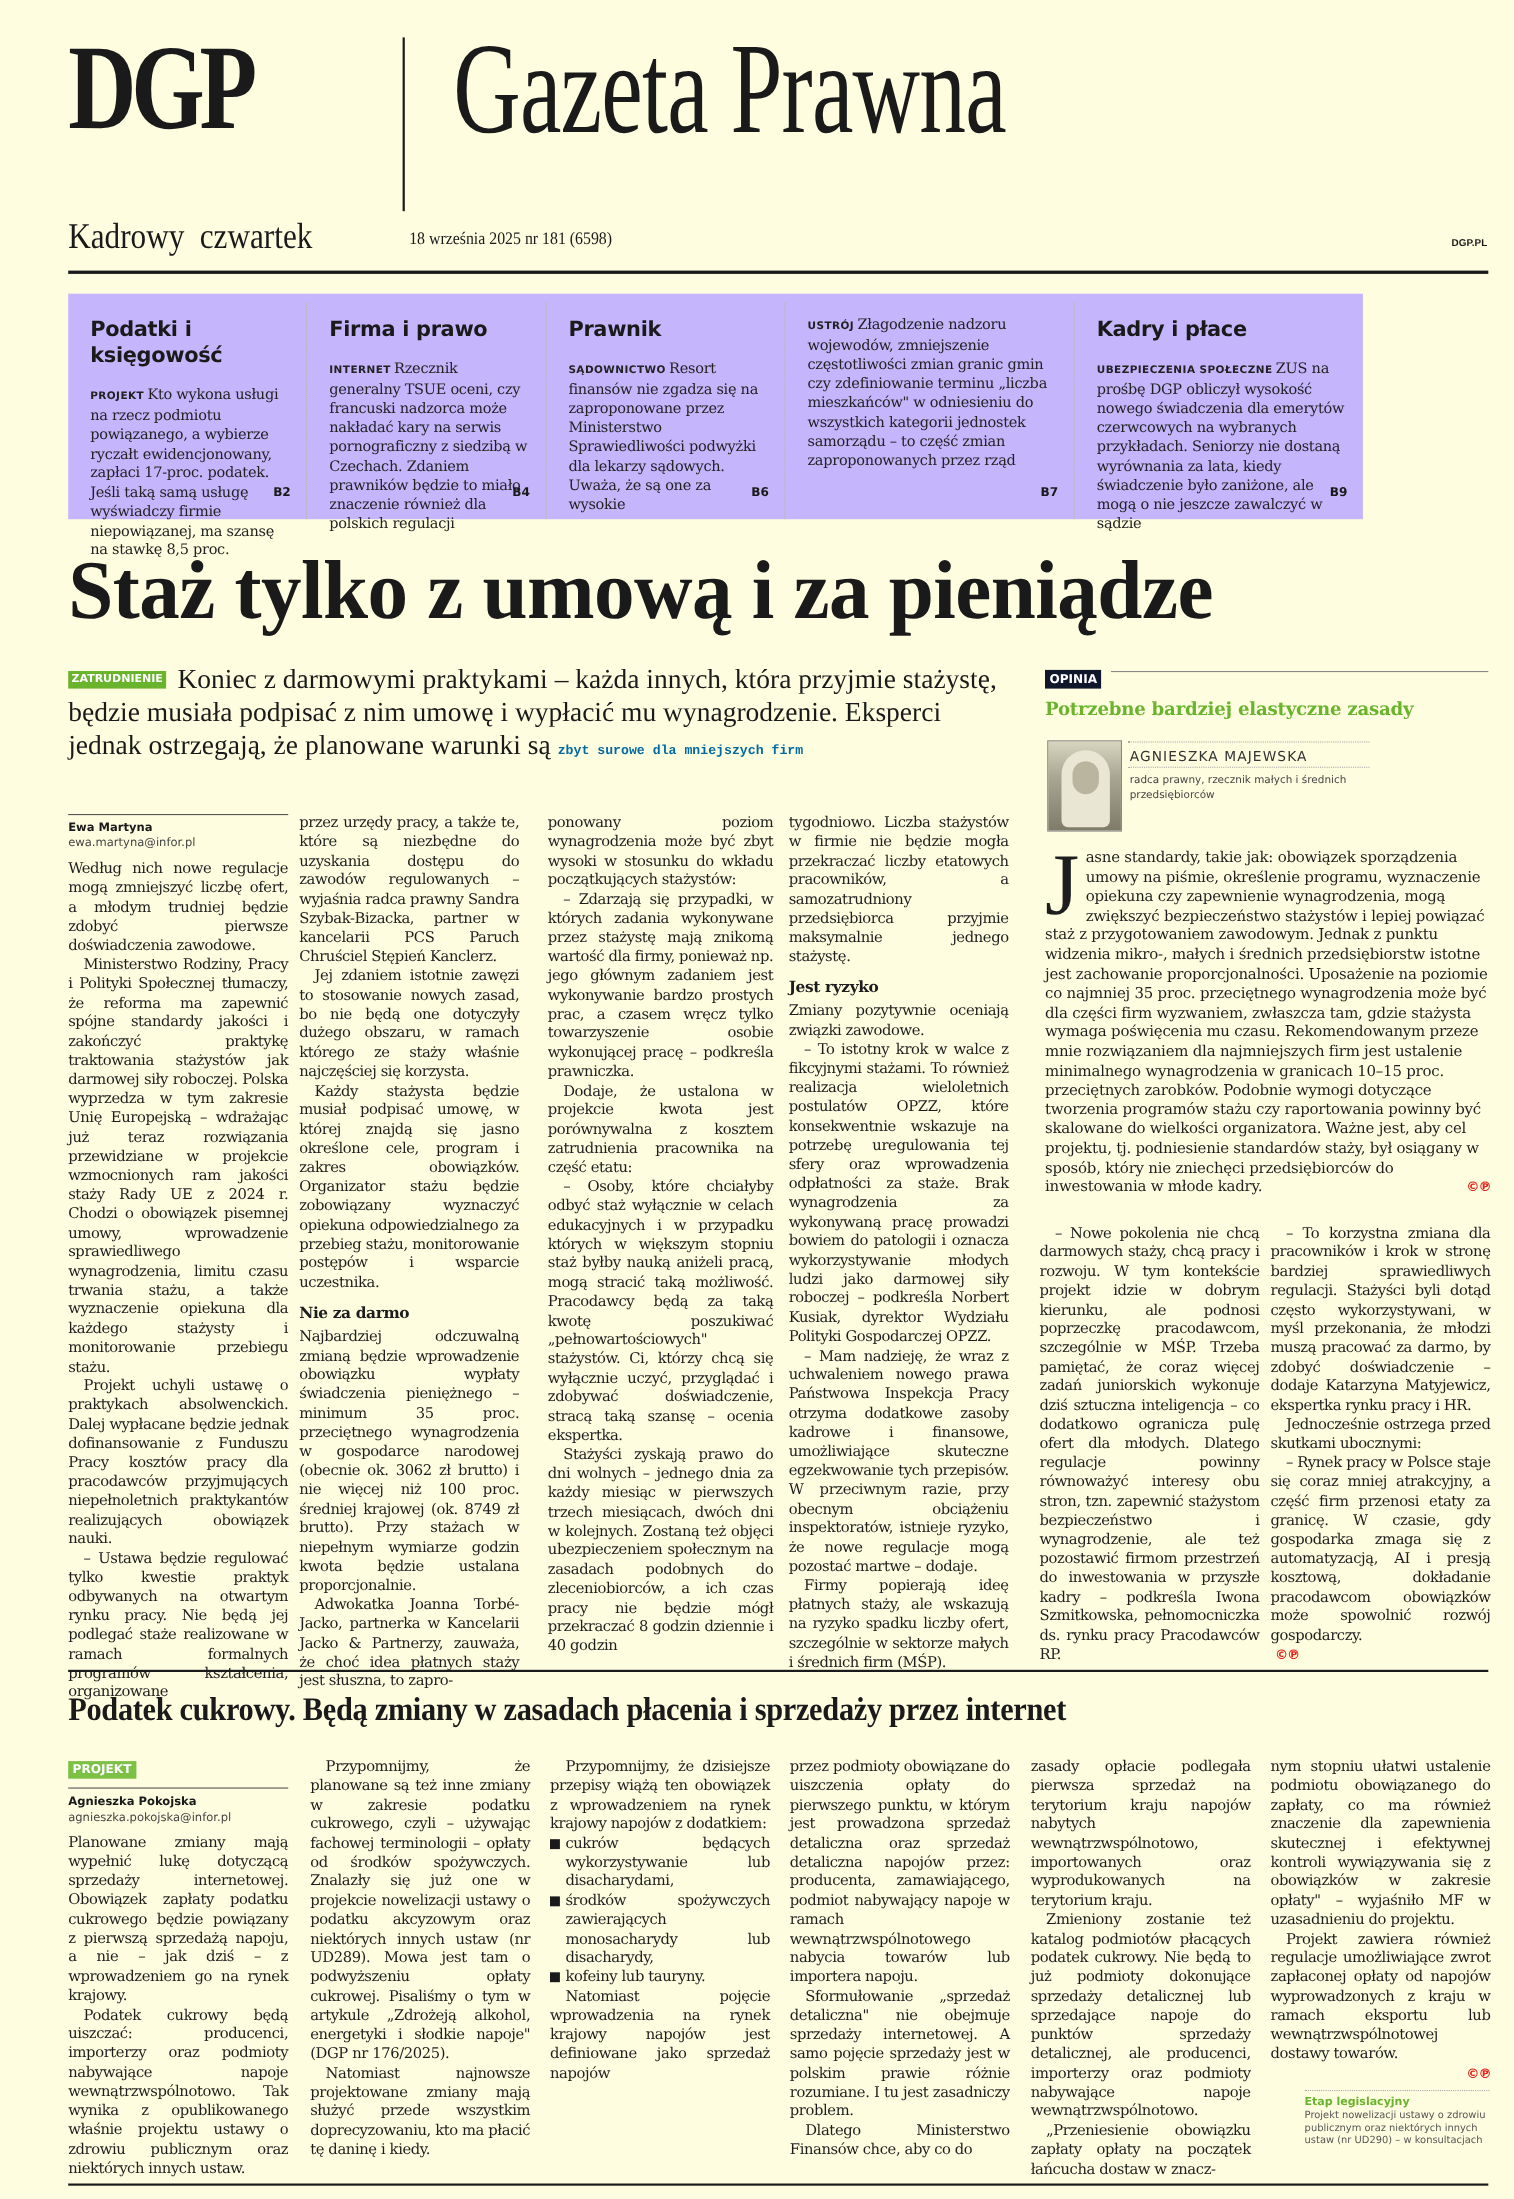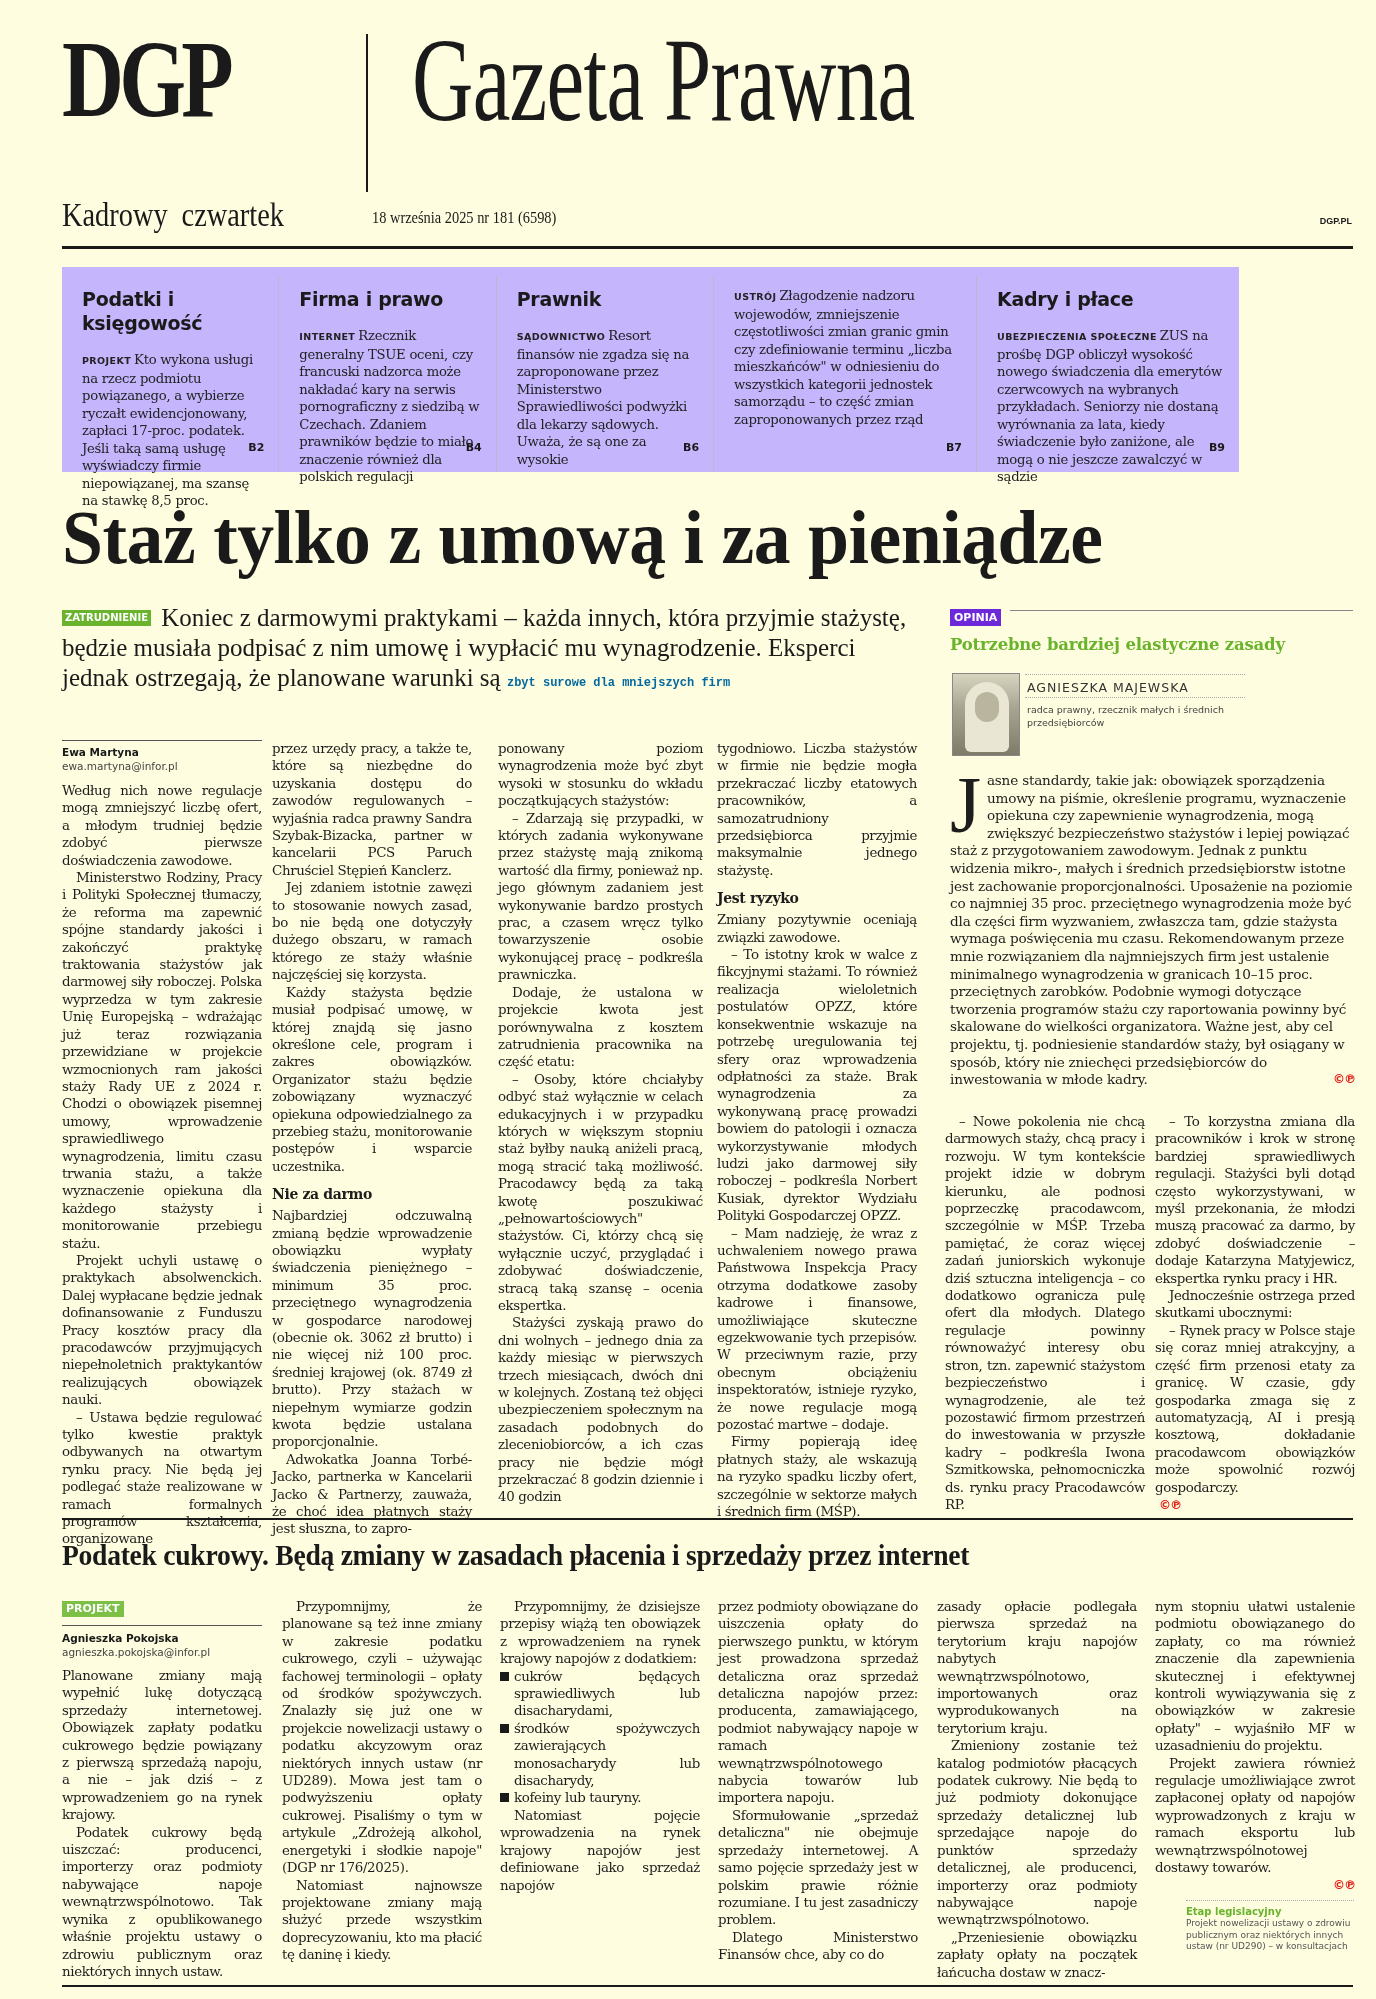--- a/index.html
+++ b/index.html
@@ -43,21 +43,21 @@
 
   .col { position: absolute; font-family: "DejaVu Serif", serif; font-size: 13.4px; line-height: 17.4px; text-align: justify; hyphens: manual; letter-spacing: -0.35px; color: #1d1d1d; }
   .col p { text-indent: 14px; }
   .col p.noindent { text-indent: 0; }
   .col h4 { font-family: "DejaVu Serif", serif; font-weight: 700; font-size: 14px; line-height: 18px; margin-top: 10px; margin-bottom: 4px; }
   .col ul { list-style: none; }
   .col li { position: relative; padding-left: 14px; text-indent: 0; }
   .col li::before { content: ""; position: absolute; left: 0; top: 4px; width: 9px; height: 9px; background: #1a1a1a; }
 
   
-  .op-tag { left: 950px; top: 609px; background: #6d28d9; color: #fff; font-family: "DejaVu Sans", sans-serif; font-weight: 700; font-size: 11px; line-height: 15px; padding: 1px 4px; }
+  .op-tag { left: 950px; top: 609px; background: #0f172a; color: #fff; font-family: "DejaVu Sans", sans-serif; font-weight: 700; font-size: 11px; line-height: 15px; padding: 1px 4px; }
   .op-rule { left: 1010px; top: 610px; width: 343px; height: 1px; background: #888; }
   .op-title { left: 950px; top: 634px; font-family: "DejaVu Serif", serif; font-weight: 700; color: #6ab42d; font-size: 16.5px; line-height: 22px; letter-spacing: -0.2px; }
   .op-photo { left: 952px; top: 673px; width: 68px; height: 83px; background: linear-gradient(180deg, #d8d5bf 0%, #a9a692 40%, #7e7b69 100%); border: 1px solid #888; overflow: hidden; }
   .op-photo .hair { position: absolute; left: 12px; top: 8px; width: 44px; height: 70px; border-radius: 22px 22px 6px 6px; background: #e9e6d3; }
   .op-photo .face { position: absolute; left: 22px; top: 18px; width: 24px; height: 30px; border-radius: 12px; background: #b9b59f; }
   .op-author-rule1 { left: 1025px; top: 674px; width: 220px; border-top: 1px dotted #aaa; }
   .op-author { left: 1027px; top: 680px; font-family: "DejaVu Sans", sans-serif; font-size: 12.5px; letter-spacing: 1px; color: #333; }
   .op-author-rule2 { left: 1025px; top: 697px; width: 220px; border-top: 1px dotted #aaa; }
   .op-role { left: 1027px; top: 703px; width: 220px; font-family: "DejaVu Sans", sans-serif; font-size: 9.5px; line-height: 13px; color: #444; }
   .op-body { left: 950px; top: 772px; width: 405px; font-family: "DejaVu Serif", serif; font-size: 13.6px; line-height: 17.6px; letter-spacing: -0.2px; color: #1d1d1d; }
@@ -202,21 +202,21 @@
 </div>
 
 <div class="col" style="left:282px; top:1598px; width:200px;">
   <p>Przypomnijmy, że planowane są też inne zmiany w zakresie podatku cukrowego, czyli – używając fachowej terminologii – opłaty od środków spożywczych. Znalazły się już one w projekcie nowelizacji ustawy o podatku akcyzowym oraz niektórych innych ustaw (nr UD289). Mowa jest tam o podwyższeniu opłaty cukrowej. Pisaliśmy o tym w artykule „Zdrożeją alkohol, energetyki i słodkie napoje" (DGP nr 176/2025).</p>
   <p>Natomiast najnowsze projektowane zmiany mają służyć przede wszystkim doprecyzowaniu, kto ma płacić tę daninę i kiedy.</p>
 </div>
 
 <div class="col" style="left:500px; top:1598px; width:200px;">
   <p>Przypomnijmy, że dzisiejsze przepisy wiążą ten obowiązek z wprowadzeniem na rynek krajowy napojów z dodatkiem:</p>
   <ul>
-    <li>cukrów będących sprawiedliwych lub disacharydami,</li>
+    <li>cukrów będących wykorzystywanie lub disacharydami,</li>
     <li>środków spożywczych zawierających monosacharydy lub disacharydy,</li>
     <li>kofeiny lub tauryny.</li>
   </ul>
   <p>Natomiast pojęcie wprowadzenia na rynek krajowy napojów jest definiowane jako sprzedaż napojów</p>
 </div>
 
 <div class="col" style="left:718px; top:1598px; width:200px;">
   <p class="noindent">przez podmioty obowiązane do uiszczenia opłaty do pierwszego punktu, w którym jest prowadzona sprzedaż detaliczna oraz sprzedaż detaliczna napojów przez: producenta, zamawiającego, podmiot nabywający napoje w ramach wewnątrzwspólnotowego nabycia towarów lub importera napoju.</p>
   <p>Sformułowanie „sprzedaż detaliczna" nie obejmuje sprzedaży internetowej. A samo pojęcie sprzedaży jest w polskim prawie różnie rozumiane. I tu jest zasadniczy problem.</p>
   <p>Dlatego Ministerstwo Finansów chce, aby co do</p>

